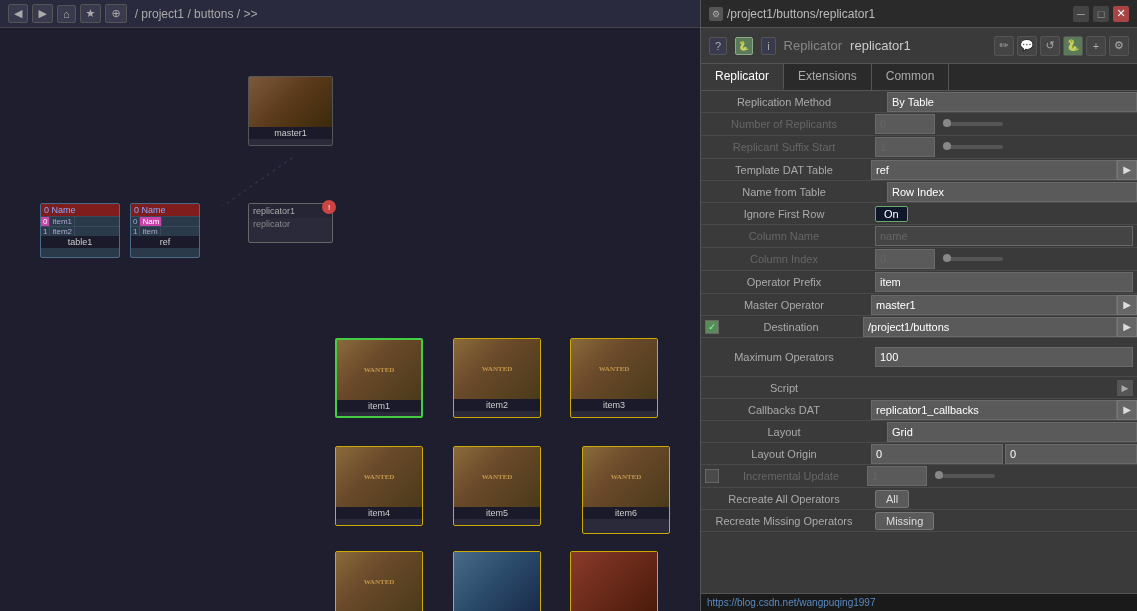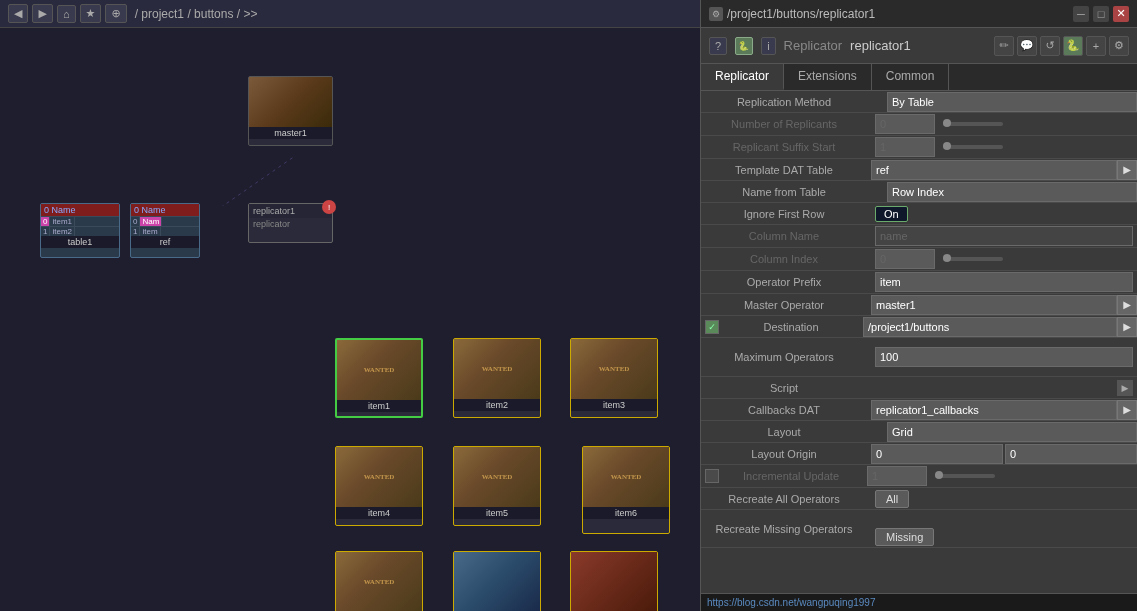--- a/index.html
+++ b/index.html
@@ -772,21 +772,21 @@
 
     <div class="prop-row">
       <span class="prop-label">Recreate All Operators</span>
       <div style="flex:1;padding:1px 4px;">
         <button class="prop-run-btn">All</button>
       </div>
     </div>
 
     <div class="prop-row">
       <span class="prop-label">Recreate Missing Operators</span>
-      <div style="flex:1;padding:1px 4px;margin-top:17px;">
+      <div style="flex:1;padding:1px 4px;">
         <button class="prop-run-btn">Missing</button>
       </div>
     </div>
 
   </div>
 
   <div id="status-bar">
     <a class="status-link">https://blog.csdn.net/wangpuqing1997</a>
   </div>
 

